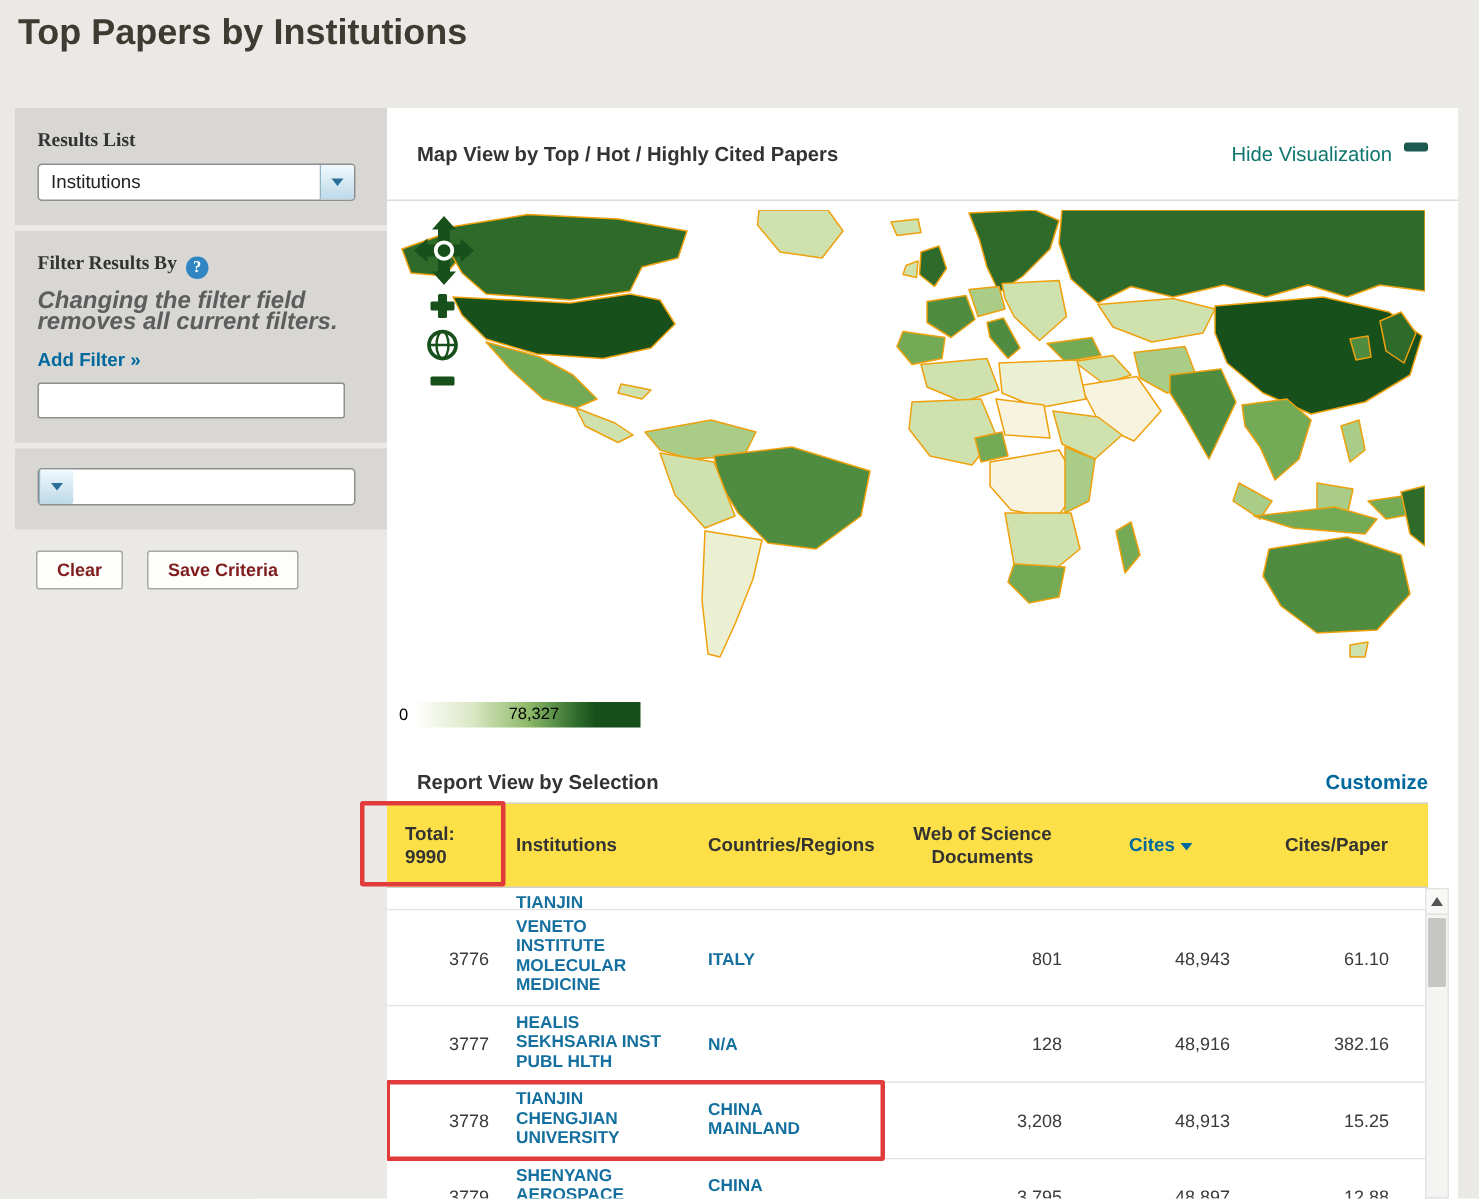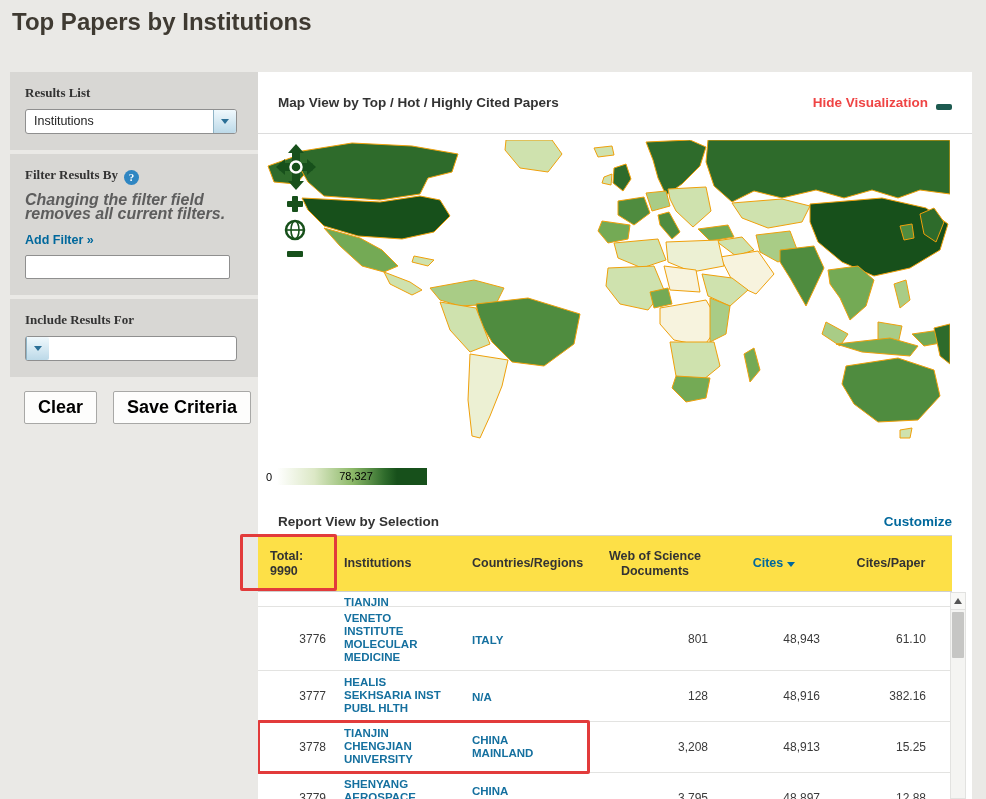--- a/index.html
+++ b/index.html
@@ -22,27 +22,27 @@
   .dropdown .dd-btn { width:23px; background:linear-gradient(#f0f9fd,#bcd9e8); border-left:1px solid #8fb4c6;
               border-radius:0 2px 2px 0; display:flex; align-items:center; justify-content:center; }
   .dd-caret { width:0; height:0; border-left:4px solid transparent; border-right:4px solid transparent; border-top:5px solid #2b6f96; }
   .help-badge { display:inline-flex; width:15px; height:15px; border-radius:50%; background:#2f86c2; color:#fff;
               font-size:11px; font-weight:bold; align-items:center; justify-content:center; margin-left:6px; vertical-align:-2px; cursor:pointer; }
   .filter-note { font-size:16px; font-style:italic; color:#5d5d5d; font-weight:bold; width:205px; line-height:14px; margin-bottom:9px; }
   .add-filter { font-size:12.5px; font-weight:bold; color:#00689c; text-decoration:none; display:inline-block; margin-bottom:8px; cursor:pointer; }
   .filter-input { width:205px; height:24px; border:1px solid #8f8f8f; border-radius:2px; background:#fff; padding:0 6px; font-size:12px; }
   .btn-row { margin-top:14px; padding-left:14px; display:flex; gap:16px; }
   .btn { background:#fdfdfc; border:1px solid #a8a8a6; border-radius:2px; padding:5px 13px;
-         font-size:18px; font-weight:bold; color:#000000; font-family:"Liberation Sans",sans-serif; cursor:pointer; }
+         font-size:12px; font-weight:bold; color:#7f1d1d; font-family:"Liberation Sans",sans-serif; cursor:pointer; }
 
   
   .panel { position:absolute; left:258px; top:72px; width:714px; height:727px; background:#fff; }
   .map-header { height:62px; display:flex; align-items:center; padding:0 20px; border-bottom:1px solid #dcdcdc; }
   .map-title { font-size:13.5px; font-weight:bold; color:#333; }
-  .hide-vis { margin-left:auto; display:flex; align-items:flex-end; gap:8px; color:#ef4444; font-weight:bold; font-size:13.5px; cursor:pointer; }
+  .hide-vis { margin-left:auto; display:flex; align-items:flex-start; gap:8px; color:#0f766e; font-weight:normal; font-size:13.5px; cursor:pointer; }
   .collapse-bar { width:16px; height:6px; border-radius:2px; background:#1d5a50; }
 
   .map-region { position:relative; height:368px; background:#fff; }
   .world-svg { position:absolute; left:4px; top:6px; }
   .pan-ctl { position:absolute; left:18px; top:10px; cursor:pointer; }
   .zoom-ctl { position:absolute; left:25px; top:60px; cursor:pointer; }
 
   .legend { position:absolute; left:8px; top:334px; display:flex; align-items:center; gap:5px; }
   .legend-min { font-size:11px; color:#000; }
   .legend-bar { width:150px; height:17px; position:relative;
@@ -115,21 +115,20 @@
   <div class="side-block">
     <div class="side-label">
       <span>Filter Results By</span><span class="help-badge">?</span>
     </div>
     <div class="filter-note">Changing the filter field removes all current filters.</div>
     <a class="add-filter">Add Filter »</a>
     <input class="filter-input" value="" style="">
   </div>
 
   <div class="side-block">
-    <div class="side-label">Include Results For</div>
     <div class="dropdown">
       <div class="dd-btn">
           <span class="dd-caret"></span>
         </div>
     </div>
   </div>
 
   <div class="btn-row">
     <button class="btn">Clear</button>
     <button class="btn">Save Criteria</button>

